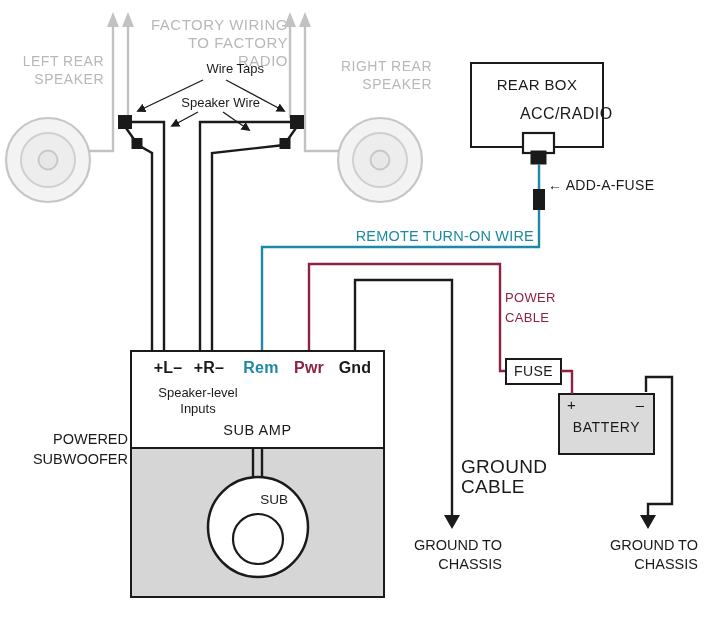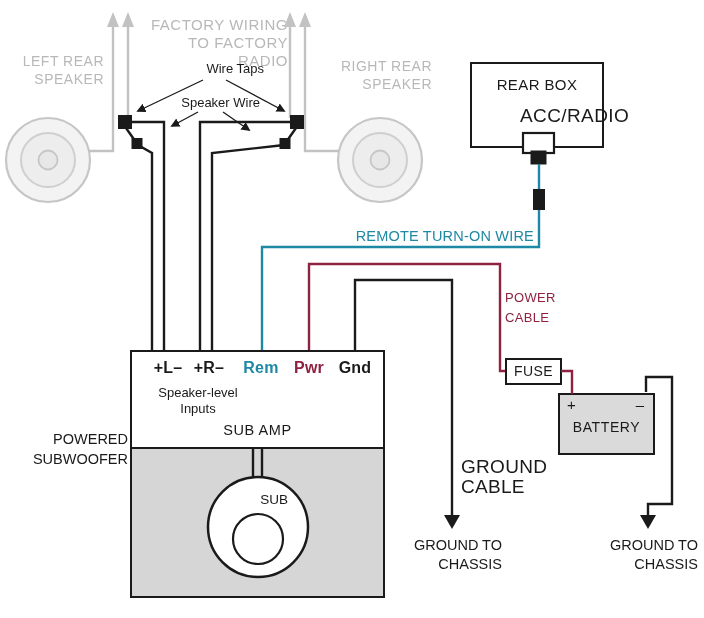--- a/index.html
+++ b/index.html
@@ -35,21 +35,21 @@
   .lbl-remote       { left:352px; top:227px; width:182px; font-size:14.5px; letter-spacing:.2px; }
   .lbl-power        { left:505px; top:288px; font-size:13px; line-height:20px; letter-spacing:.3px; }
   .lbl-ground-cable { left:461px; top:457px; font-size:19px; line-height:20px; letter-spacing:.3px; }
   .lbl-chassis-l    { left:402px; top:536px; width:100px; font-size:14.5px; line-height:19px; }
   .lbl-chassis-r    { left:598px; top:536px; width:100px; font-size:14.5px; line-height:19px; }
   .lbl-powered-sub  { left:22px;  top:429px; width:106px; font-size:14.5px; line-height:20px; }
   .lbl-sub          { left:228px; top:492px; width:60px;  font-size:13.5px; z-index:3; }
 
   .fuse-box { left:470px; top:62px; width:134px; height:86px; padding-top:12px; text-align:center; }
   .fuse-box .t1 { font-size:15px; letter-spacing:.4px; }
-  .fuse-box .t2 { font-size:19px; letter-spacing:.4px; margin-top:12px;padding-left:48px; }
+  .fuse-box .t2 { font-size:16px; letter-spacing:.4px; margin-top:12px;padding-left:48px; }
 
   .fuse { left:505px; top:358px; width:57px; height:27px; border-width:2.2px;
           font-size:14px; text-align:center; line-height:22px; letter-spacing:.4px; }
 
   .battery { left:558px; top:393px; width:97px; height:62px; border-width:2.2px; background:var(--battery_gray); }
   .battery .plus  { position:absolute; left:7px;  top:1px; font-size:15px; }
   .battery .minus { position:absolute; right:9px; top:1px; font-size:15px; }
   .battery .bname { text-align:center; margin-top:24px; font-size:14px; letter-spacing:.6px; }
 
   .amp { left:130px; top:350px; width:255px; height:248px; border-width:2.5px; }
@@ -70,20 +70,21 @@
 <div id="stage">
 
   <div class="lbl lbl-factory center gray">FACTORY WIRING
 TO FACTORY RADIO</div>
   <div class="lbl lbl-left-spk center gray">LEFT REAR
 SPEAKER</div>
   <div class="lbl lbl-right-spk center gray">RIGHT REAR
 SPEAKER</div>
   <div class="lbl lbl-wire-taps center">Wire Taps</div>
   <div class="lbl lbl-speaker-wire center">Speaker Wire</div>
+  <div class="lbl lbl-addafuse">← ADD-A-FUSE</div>
   <div class="lbl lbl-remote center teal">REMOTE TURN-ON WIRE</div>
   <div class="lbl lbl-power maroon">POWER
 CABLE</div>
   <div class="lbl lbl-ground-cable">GROUND
 CABLE</div>
   <div class="lbl lbl-chassis-l center">GROUND TO
 CHASSIS</div>
   <div class="lbl lbl-chassis-r center">GROUND TO
 CHASSIS</div>
   <div class="lbl lbl-powered-sub center">POWERED

